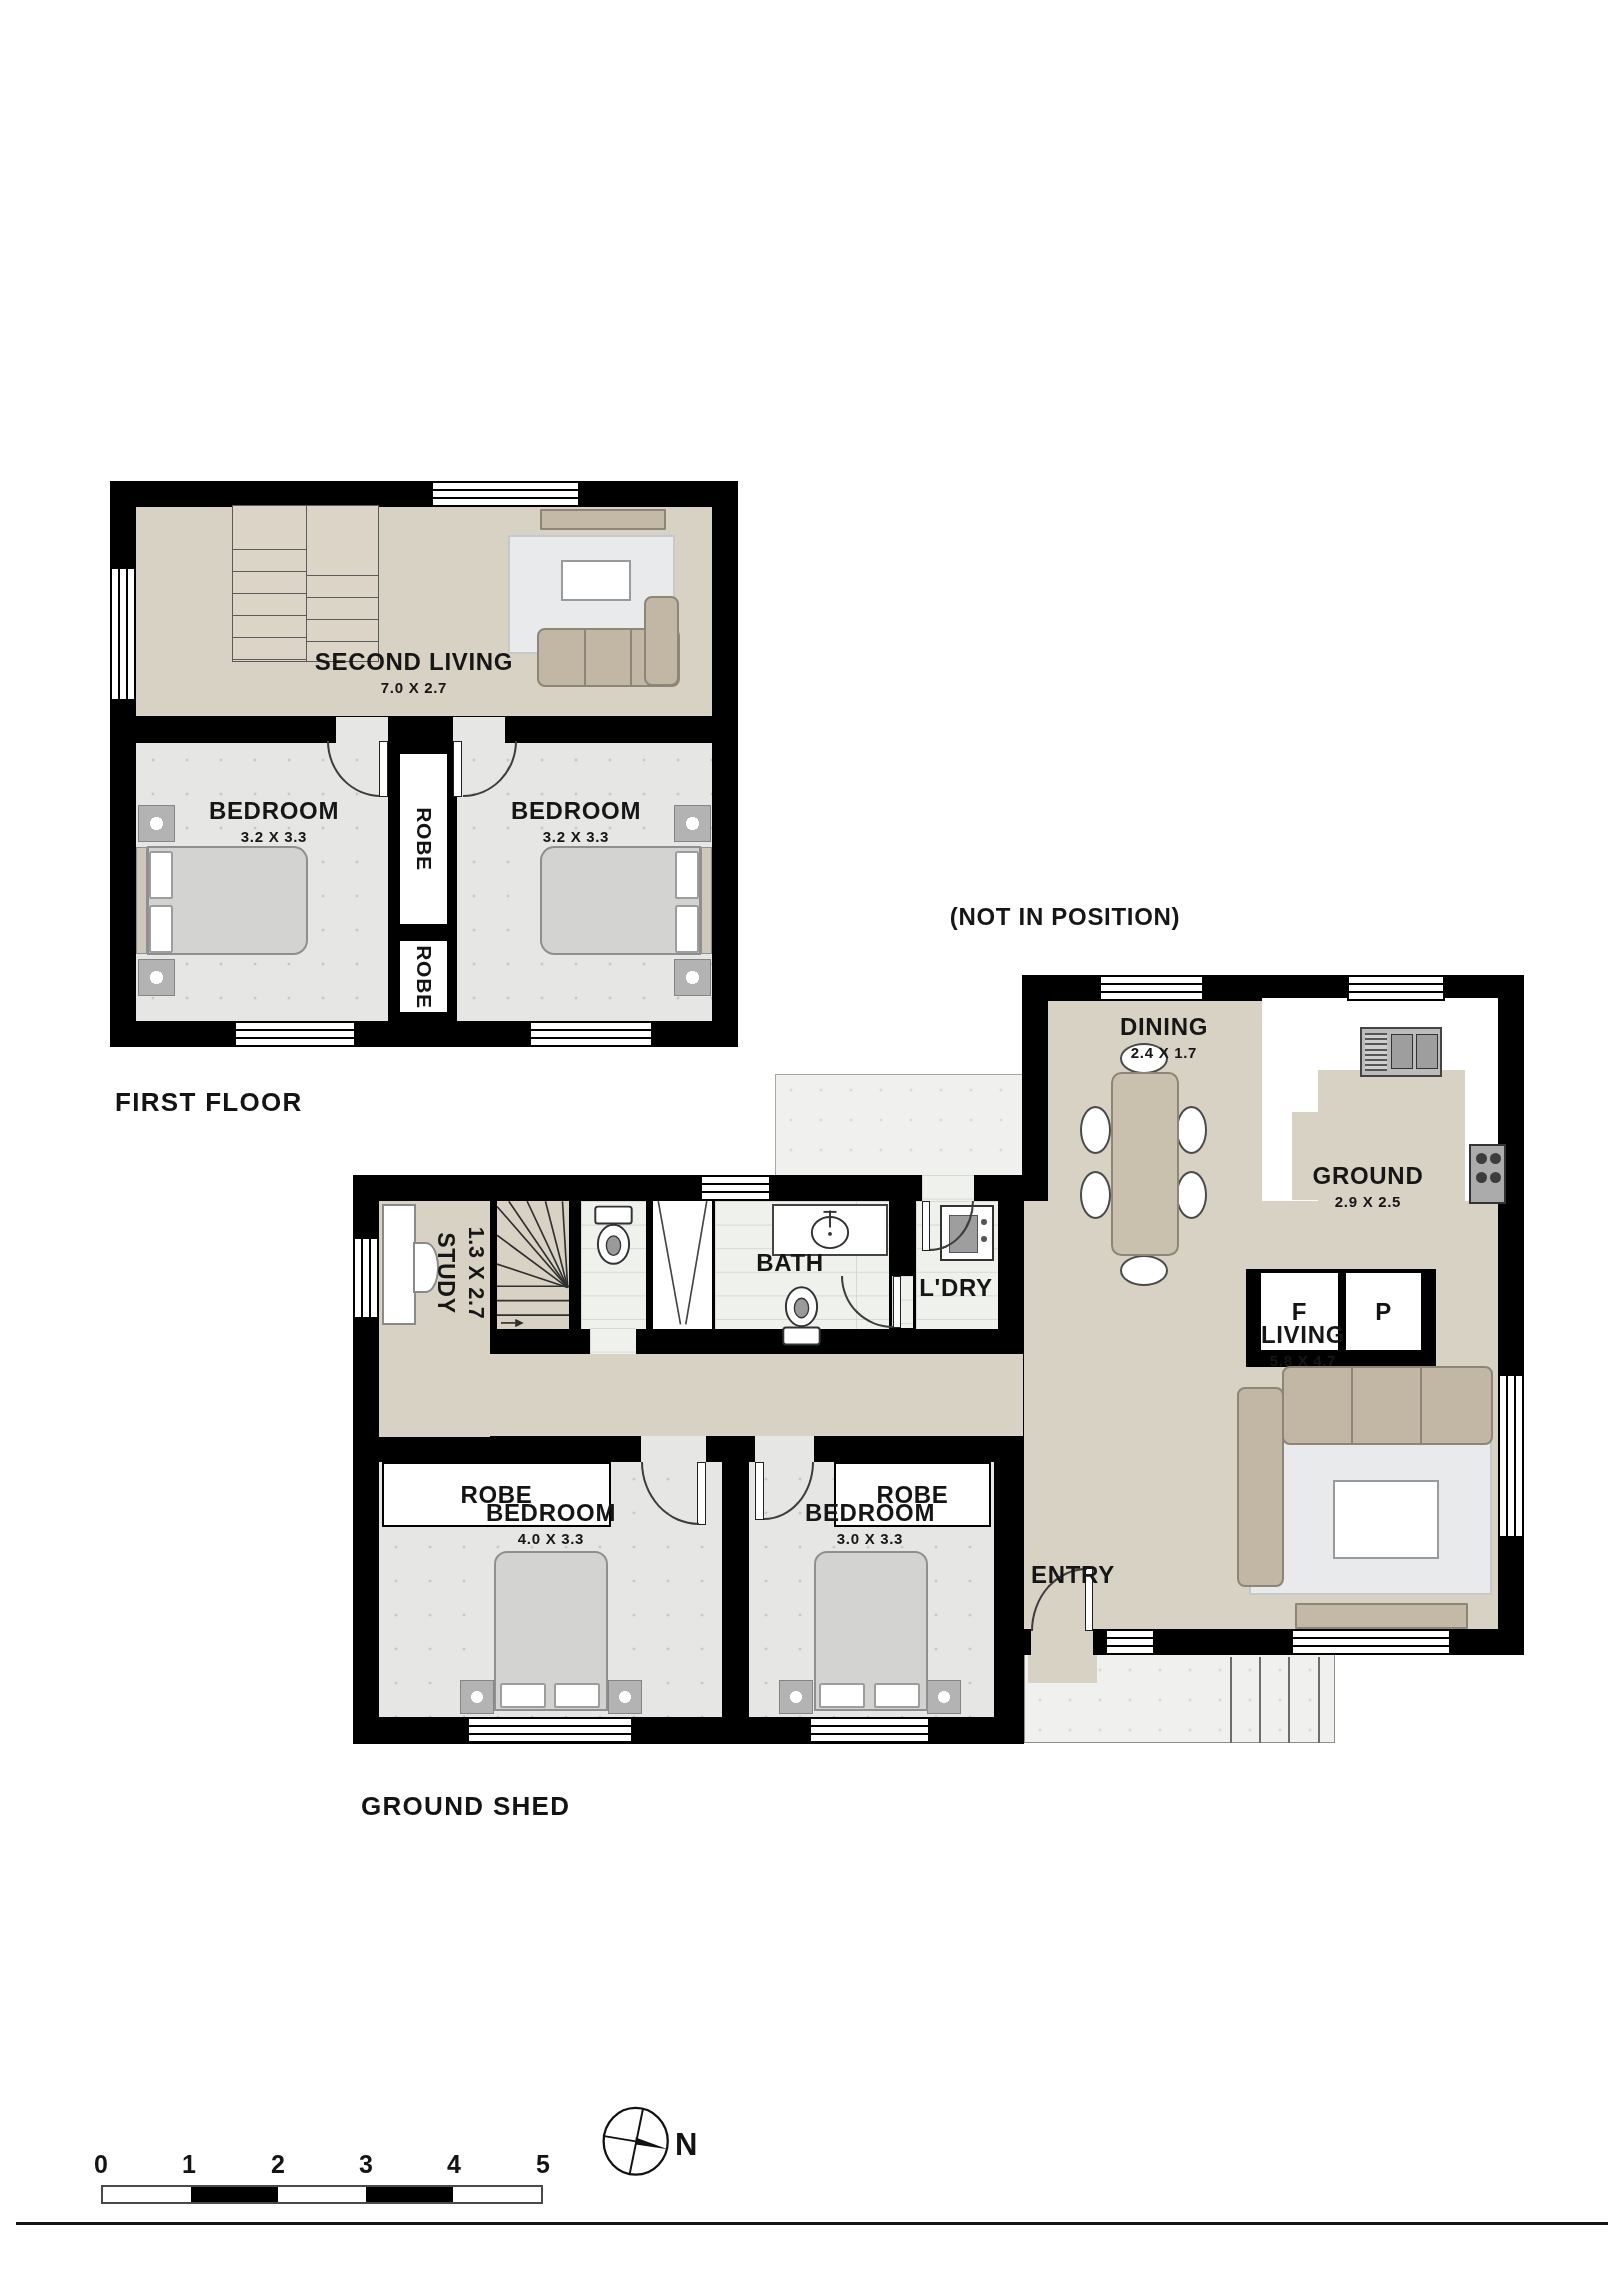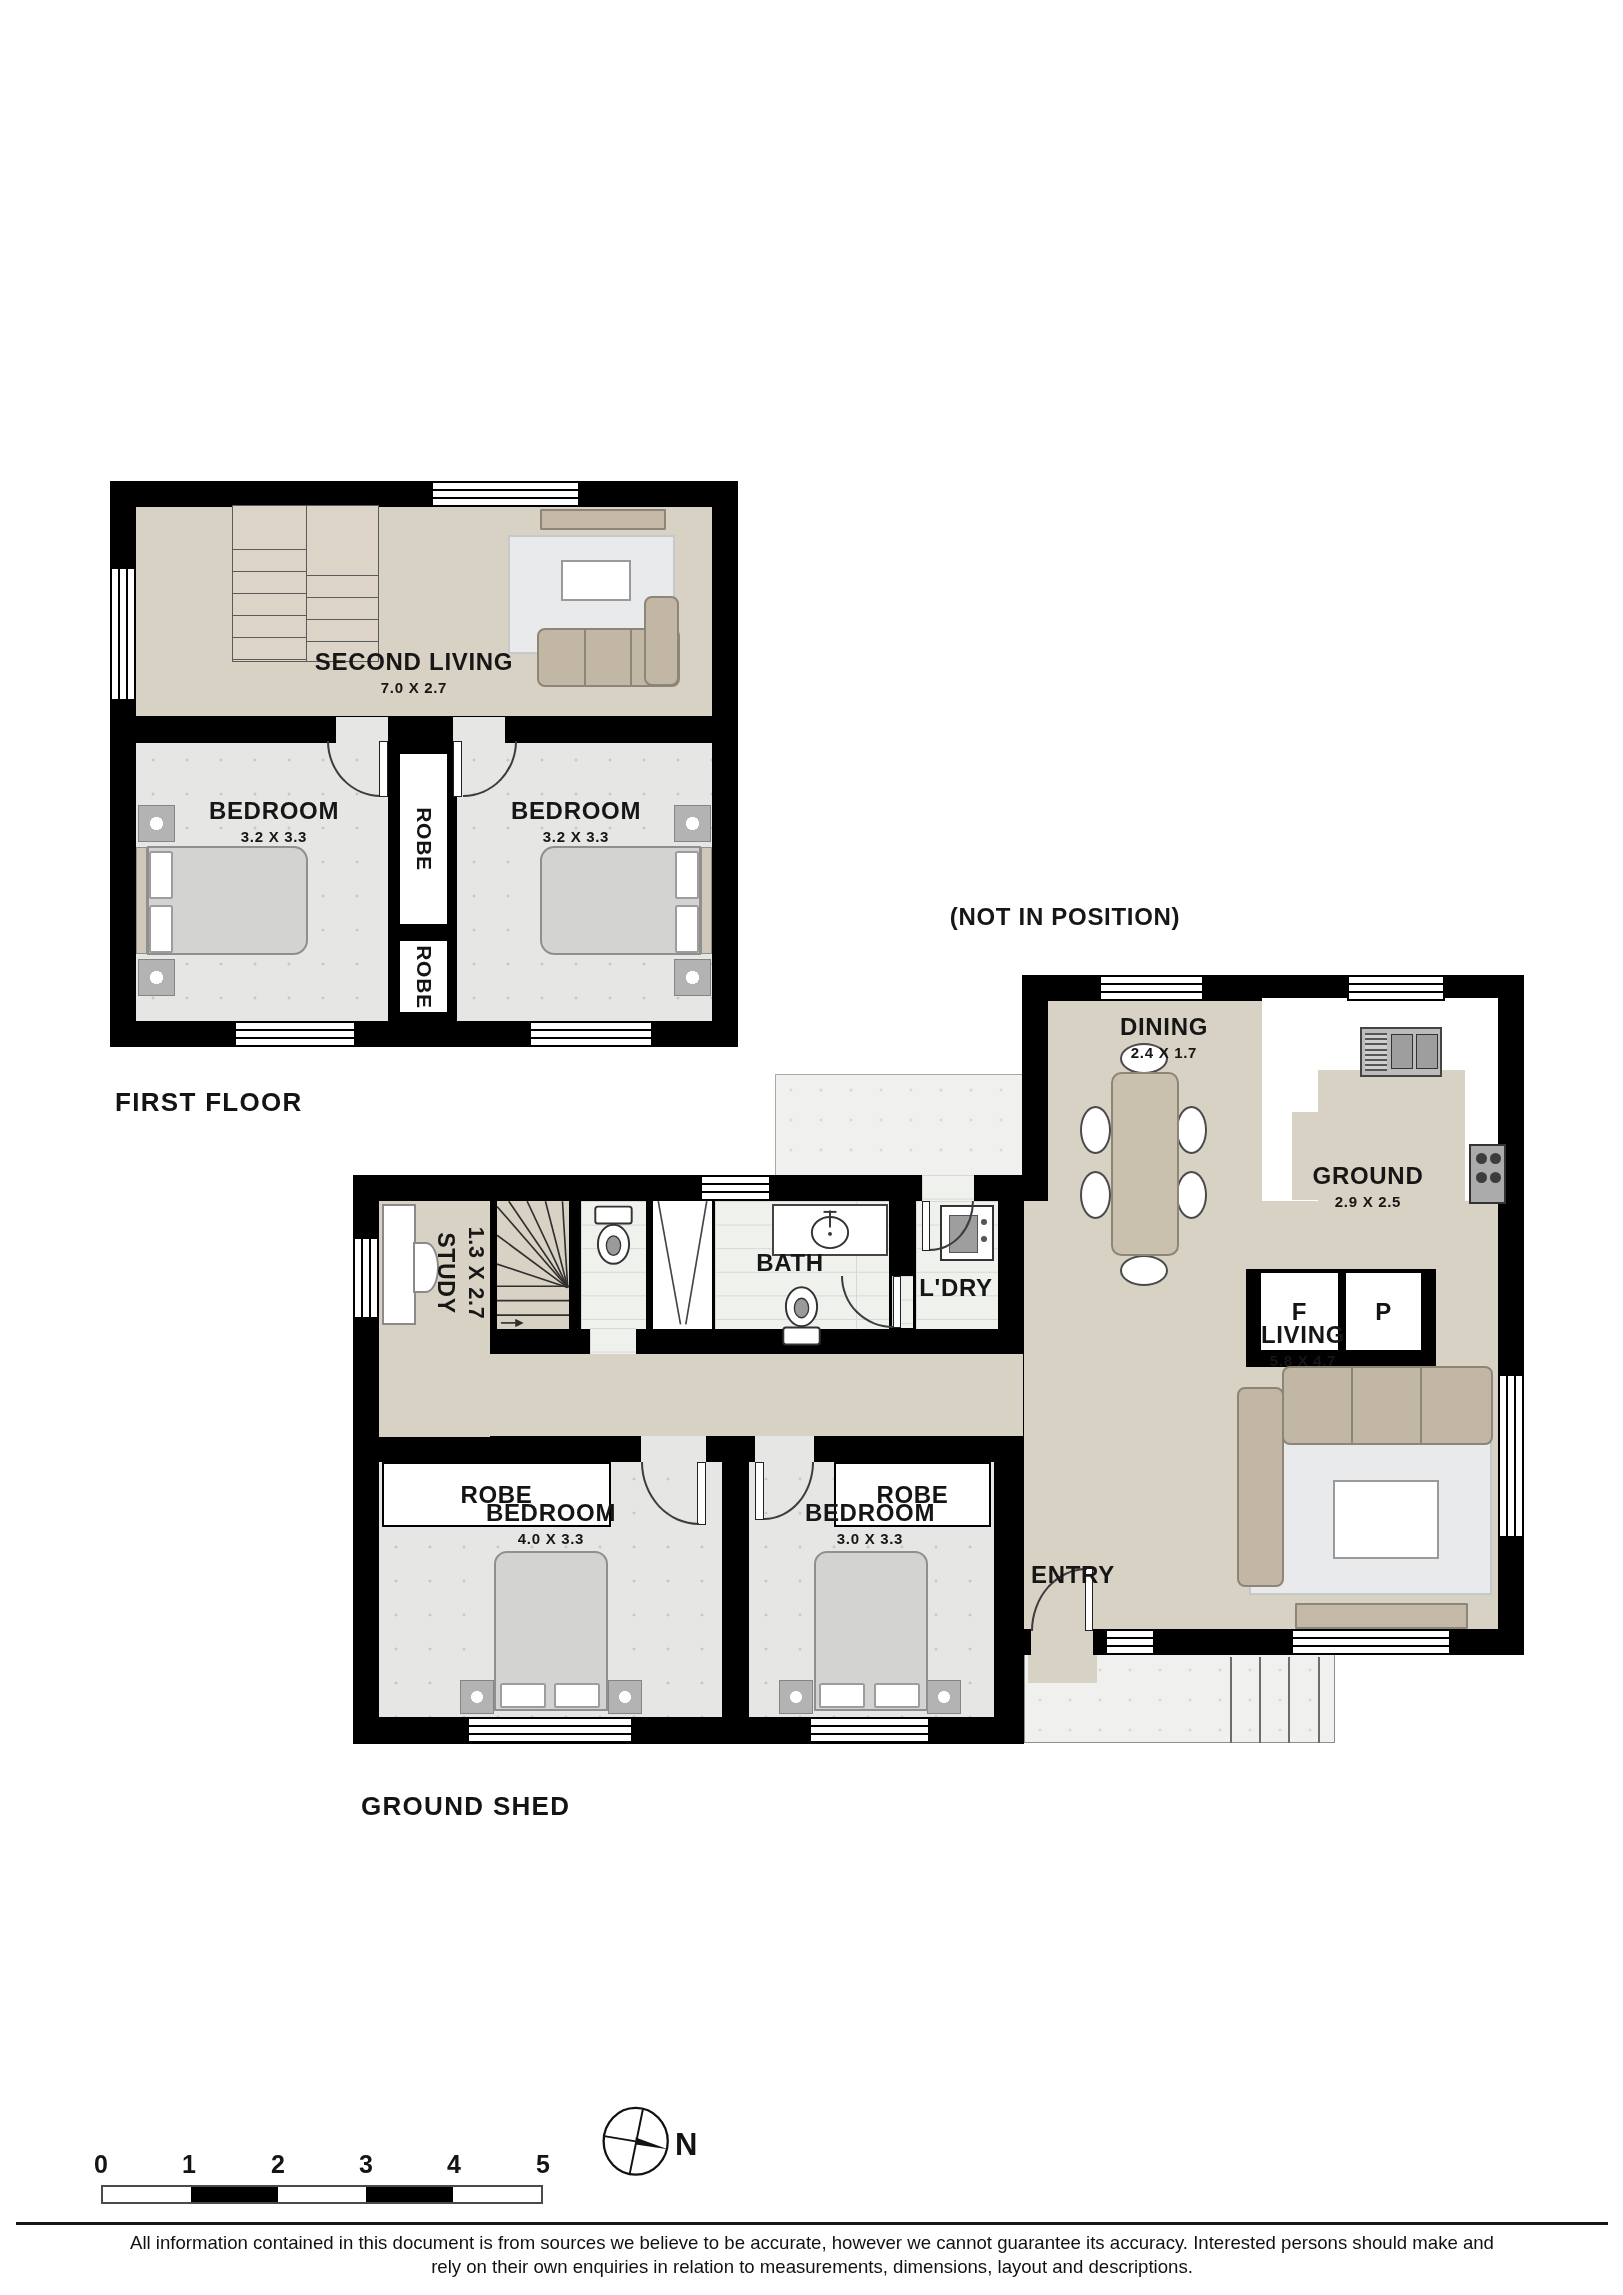--- a/index.html
+++ b/index.html
@@ -332,17 +332,15 @@
 
   <svg class="abs" style="left:601px;top:2106px" width="72" height="72" viewBox="0 0 110 110">
     <ellipse cx="53" cy="54" rx="49" ry="51" fill="none" stroke="#111" stroke-width="3.5"></ellipse>
     <line x1="64" y1="5" x2="44" y2="103" stroke="#111" stroke-width="3"></line>
     <line x1="5" y1="46" x2="53" y2="54" stroke="#111" stroke-width="3"></line>
     <polygon points="53,48 102,66 53,59" fill="#111"></polygon>
   </svg>
   <div class="abs" style="left:675px;top:2127px;font-size:31px;font-weight:700">N</div>
 
   <div class="abs" style="left:15.7px;top:2222px;width:1592px;height:2.6px;background:#151515"></div>
-  <div class="disc" style="top:2232px">All information contained in this document is from sources we believe to be accurate, however we cannot guarantee its accuracy. Interested persons should make and</div>
-  <div class="disc" style="top:2256px">rely on their own enquiries in relation to measurements, dimensions, layout and descriptions.</div>
 
 </div>
 
 
 </body></html>

